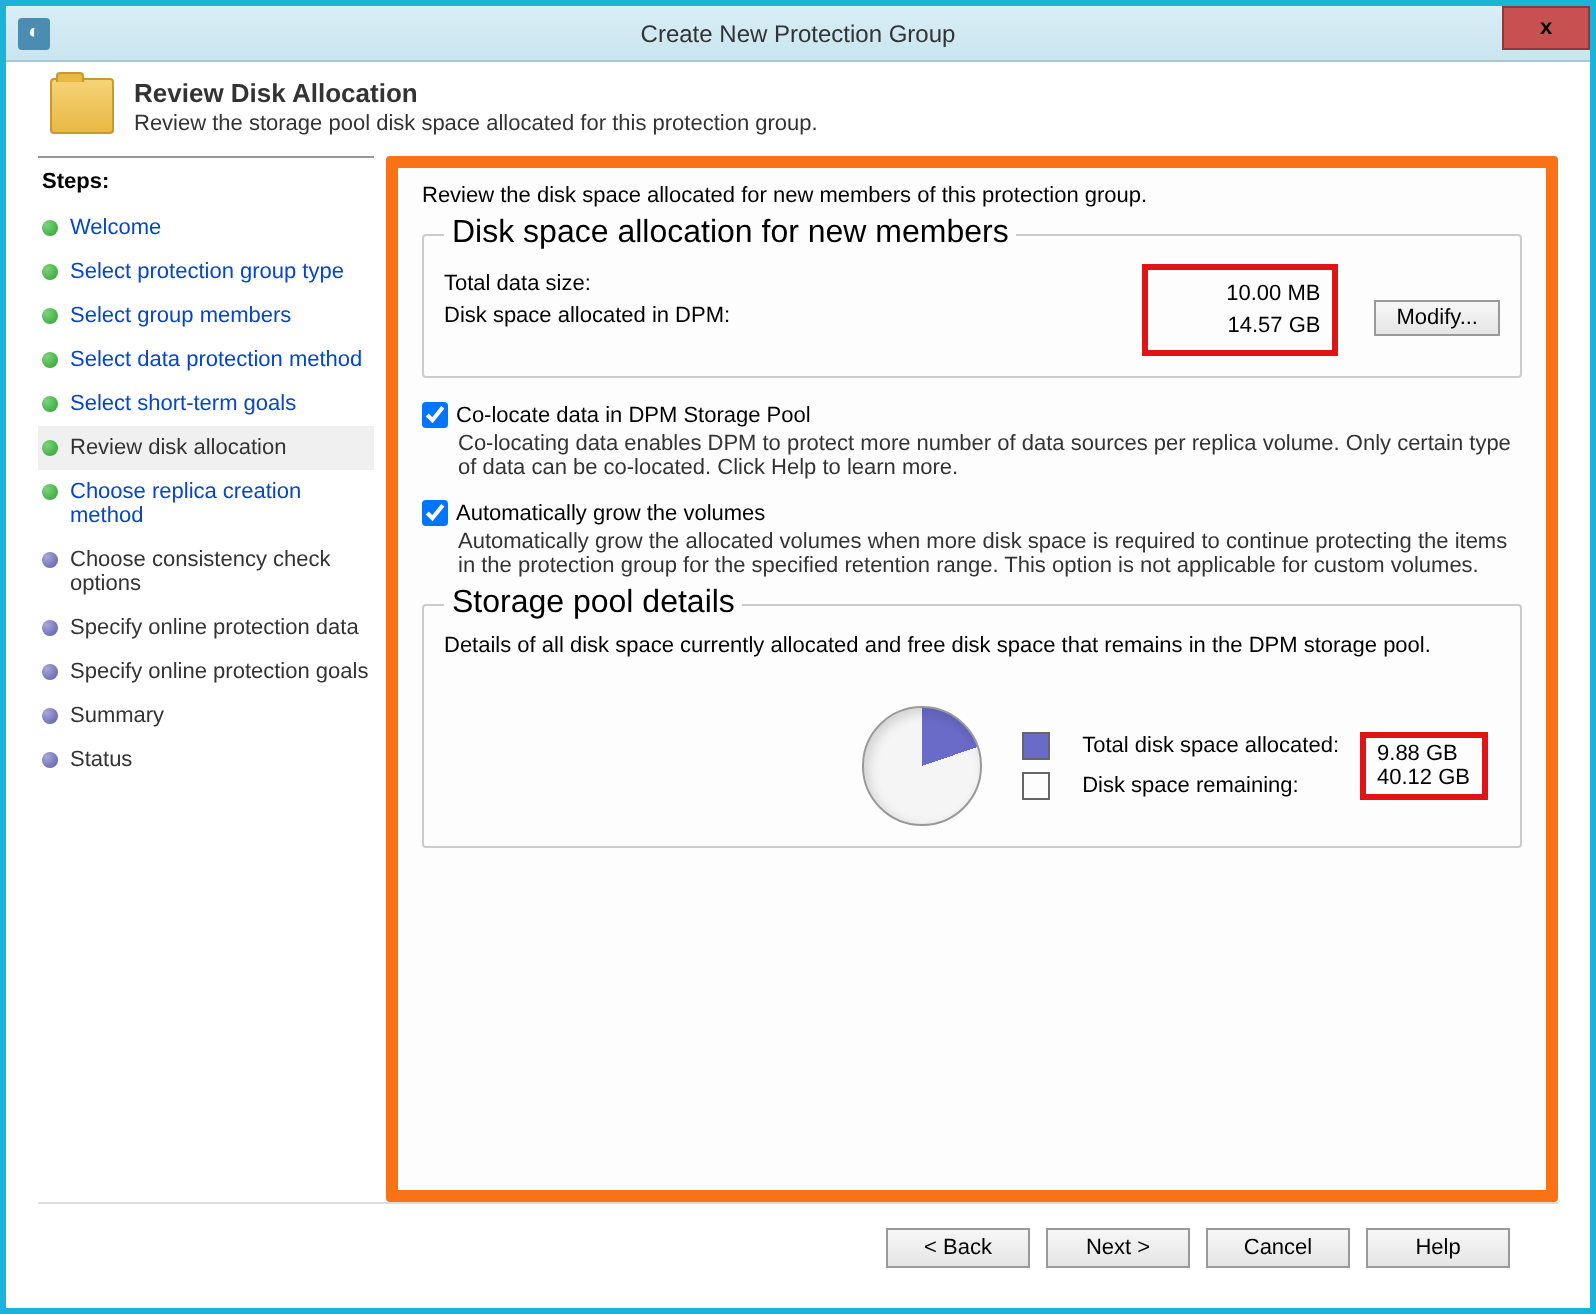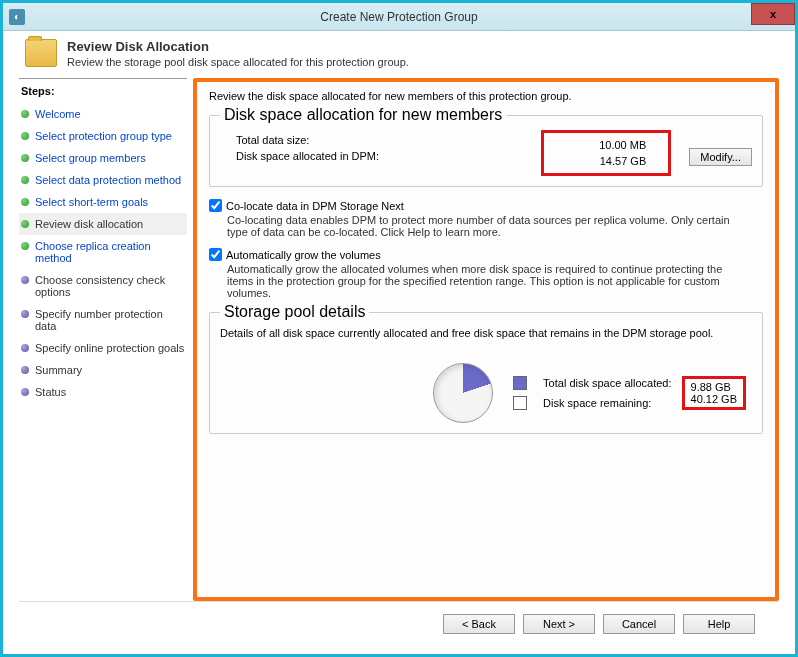--- a/index.html
+++ b/index.html
@@ -87,50 +87,50 @@
     .bullet {
       width:8px; height:8px; border-radius:50%;
       margin-top:2px;
       flex-shrink:0;
     }
     .bullet.done { background: radial-gradient(circle at 30% 30%, #7ed37e, #2ea02e); }
     .bullet.current { background: radial-gradient(circle at 30% 30%, #7ed37e, #2ea02e); }
     .bullet.future { background: radial-gradient(circle at 30% 30%, #a8a8d8, #5858a8); }
     .main {
       flex:1;
-      border:4px solid #f97316;
+      border:6px solid #f97316;
       border-radius:2px;
       padding:8px 12px;
       margin-left:6px;
       overflow:auto;
       background:#fdfdfd;
       position:relative;
     }
     .main p.intro { font-size:11px; margin-bottom:4px; }
     fieldset {
       border:1px solid #ccc;
       border-radius:2px;
       padding:6px 10px 10px;
       margin-bottom:12px;
     }
     legend { font-size:16px; padding:0 4px; }
-    .row { display:flex; align-items:flex-end; margin:4px 16px; }
+    .row { display:flex; align-items:flex-end; margin:4px 0; }
     .row .lbl { width:200px; }
     .row .val { width:80px; text-align:right; }
     .red-box { border:3px solid #e01414; padding:2px 6px; display:inline-block; }
     .btn {
       background: linear-gradient(#f7f7f7,#e5e5e5);
       border:1px solid #999;
       padding:2px 10px;
       font-size:11px;
       cursor:pointer;
       min-width:60px;
     }
     .check-row { display:flex; align-items:center; gap:4px; margin-top:10px; }
-    .desc { font-size:11px; color:#333; margin:2px 12px 4px 18px; }
+    .desc { font-size:11px; color:#333; margin:2px 0 4px 18px; }
     .pool-row { display:flex; align-items:center; gap:14px; margin-top:8px;justify-content:flex-end; }
     .pie {
       width:60px; height:60px;
       border-radius:50%;
       background: conic-gradient(#6a6ac8 0deg 71deg, #f5f5f5 71deg 360deg);
       border:1px solid #999;
       box-shadow: inset 2px 2px 6px rgba(0,0,0,0.15);
     }
     .legend-sq { width:14px; height:14px; border:1px solid #666; display:inline-block; vertical-align:middle; margin-right:6px;}
     .legend-sq.filled { background:#6a6ac8; }
@@ -197,21 +197,21 @@
         <div class="step ">
           <span class="bullet done"></span>
           <span>Choose replica creation method</span>
         </div>
         <div class="step future">
           <span class="bullet future"></span>
           <span>Choose consistency check options</span>
         </div>
         <div class="step future">
           <span class="bullet future"></span>
-          <span>Specify number protection data</span>
+          <span>Specify online protection data</span>
         </div>
         <div class="step future">
           <span class="bullet future"></span>
           <span>Specify online protection goals</span>
         </div>
         <div class="step future">
           <span class="bullet future"></span>
           <span>Summary</span>
         </div>
         <div class="step future">
@@ -244,21 +244,21 @@
             </div>
         </div>
         <div style="margin-left:18px; margin-top:18px;">
           <button class="btn">Modify...</button>
         </div>
       </div>
     </fieldset>
 
     <div class="check-row">
       <input type="checkbox" checked="" style="">
-      <span>Co-locate data in DPM Storage Next</span>
+      <span>Co-locate data in DPM Storage Pool</span>
     </div>
     <p class="desc">Co-locating data enables DPM to protect more number of data sources per replica volume. Only certain type of data can be co-located. Click Help to learn more.</p>
 
     <div class="check-row">
       <input type="checkbox" checked="" style="">
       <span>Automatically grow the volumes</span>
     </div>
     <p class="desc">Automatically grow the allocated volumes when more disk space is required to continue protecting the items in the protection group for the specified retention range. This option is not applicable for custom volumes.</p>
 
     <fieldset>

